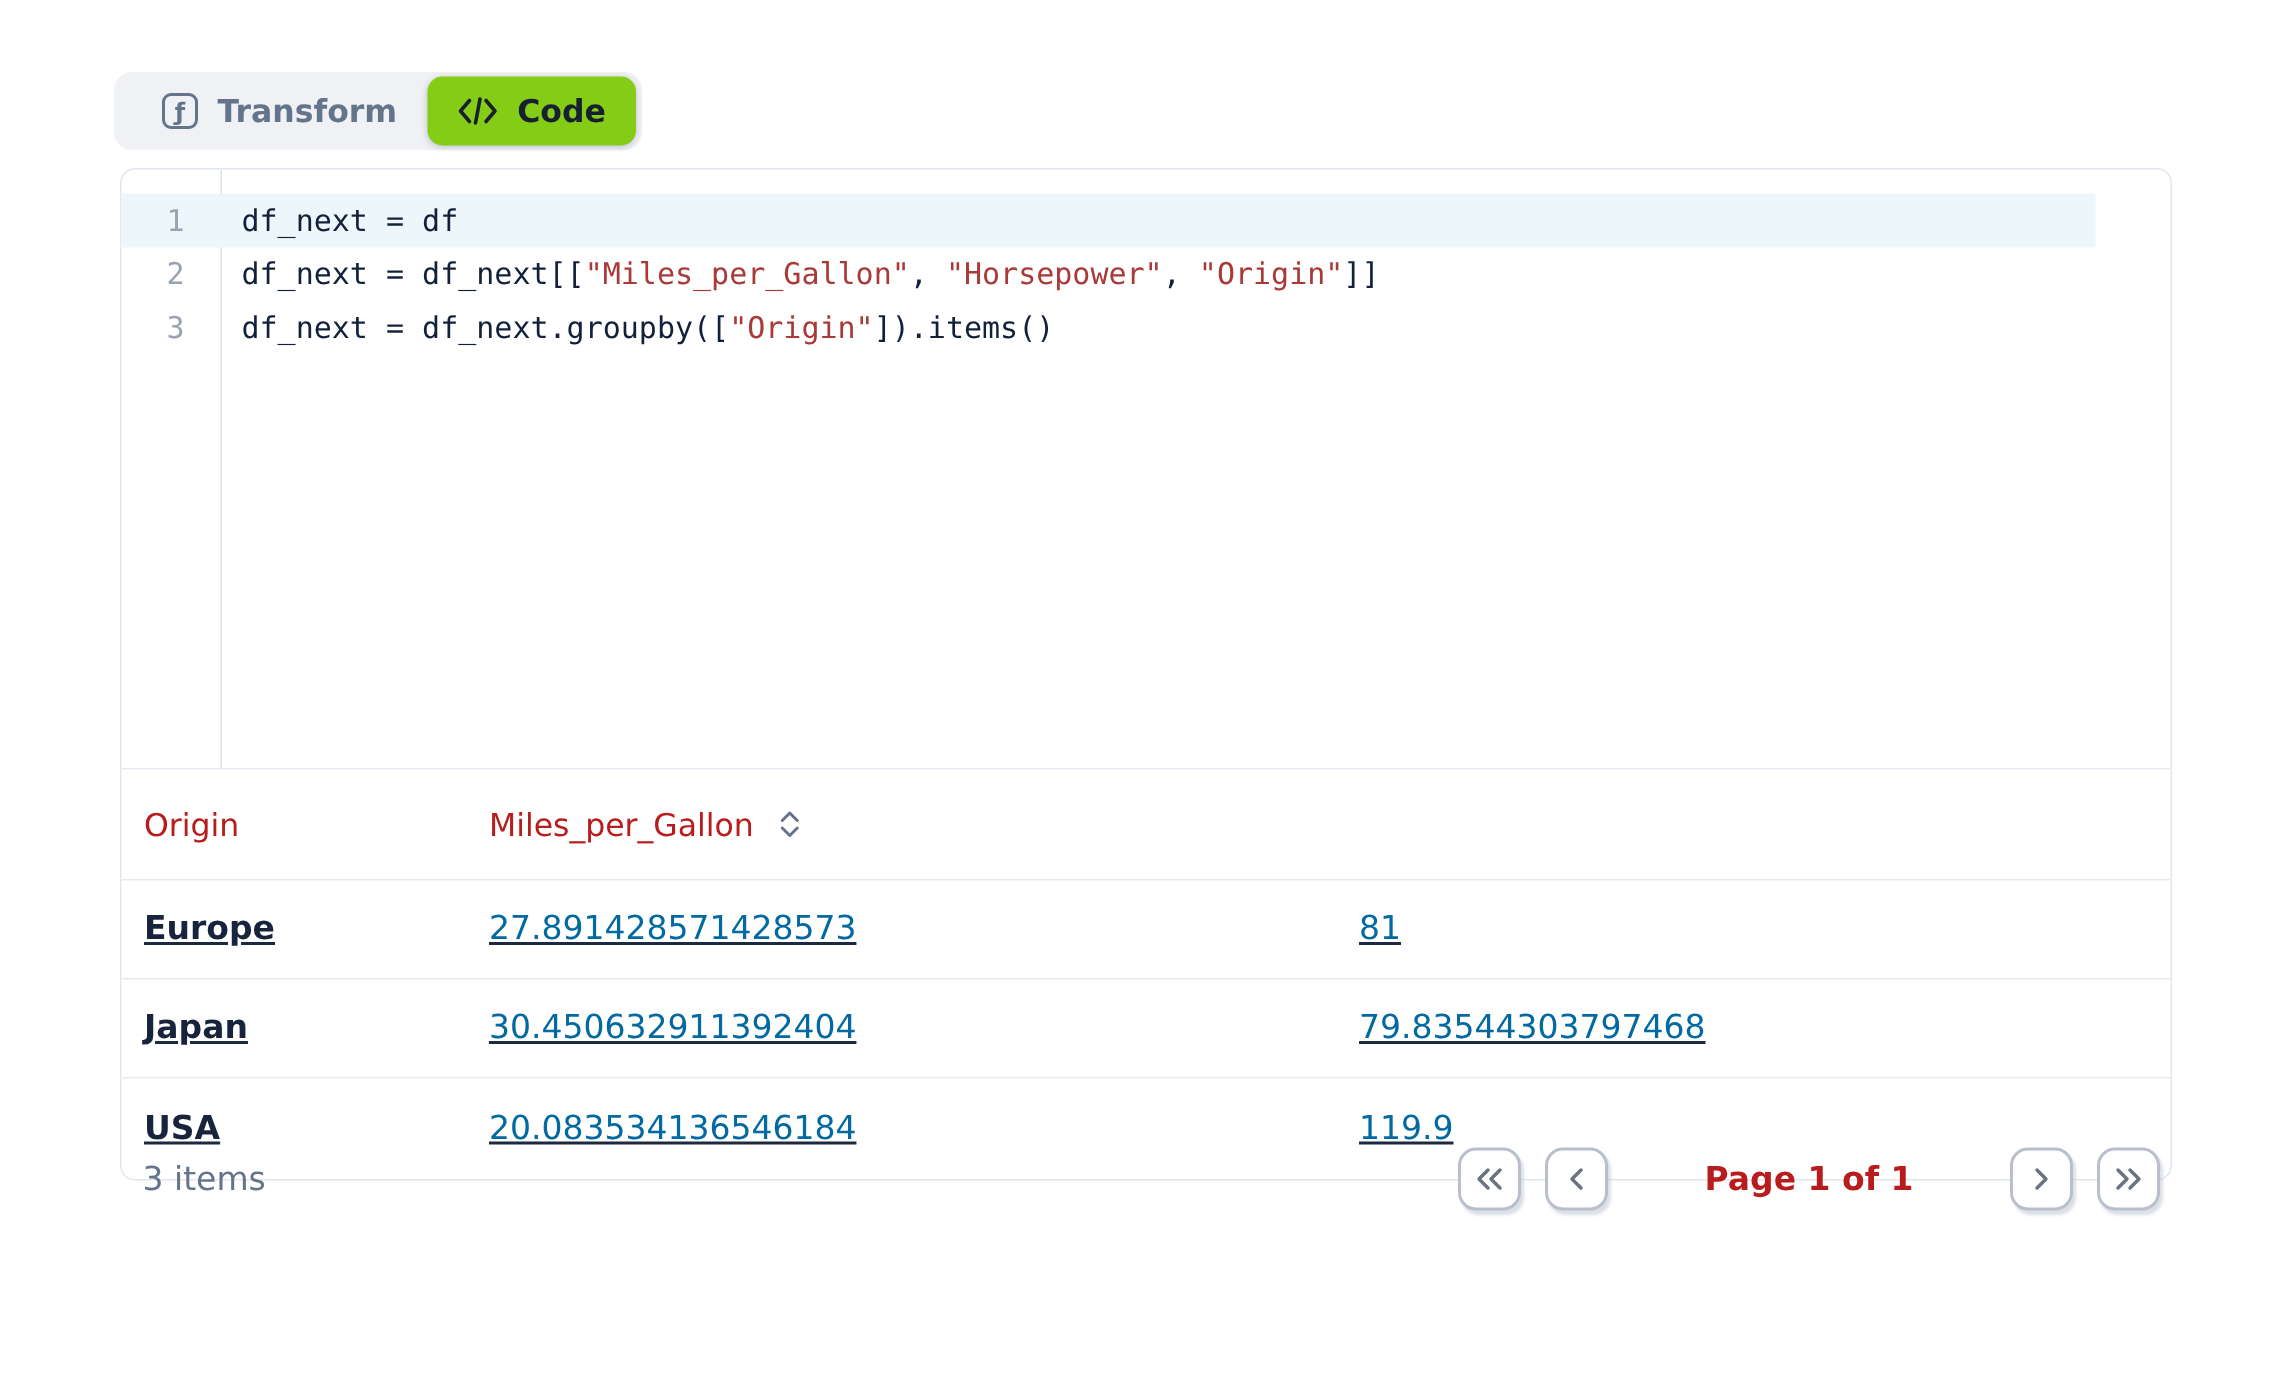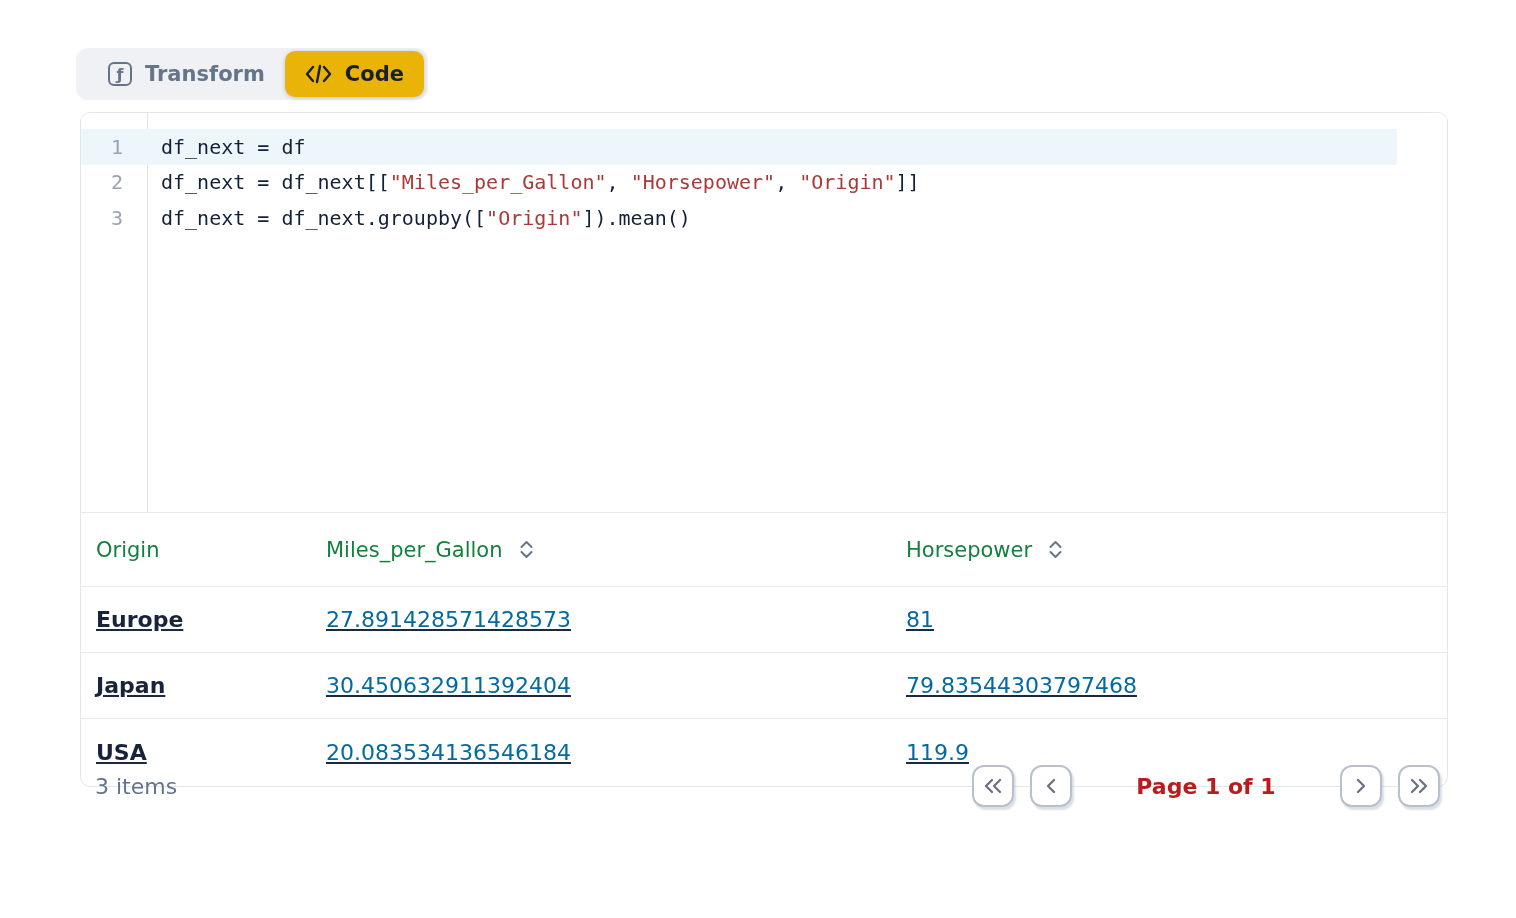--- a/index.html
+++ b/index.html
@@ -10,21 +10,21 @@
   .tabbar { position:absolute; left:76px; top:48px; height:52px;
     background:#eff1f5; border-radius:12px; display:inline-flex; align-items:center;
     padding-right:4px; }
   .tab-transform { display:flex; align-items:center; gap:13px;
     padding:0 20px 0 32px; height:100%; cursor:pointer;
     color:#64748b; font-size:21px; font-weight:600; }
   .fx-box { width:24px; height:24px; border:2px solid #64748b; border-radius:6px;
     display:flex; align-items:center; justify-content:center;
     font-size:16px; font-weight:600; color:#64748b; }
   .tab-code { display:flex; align-items:center; gap:13px; padding:0 20px;
-    height:46px; background:#eab308; border-radius:10px; cursor:pointer;
+    height:46px; background:#84cc16; border-radius:10px; cursor:pointer;
     color:#16202e; font-size:21px; font-weight:700;
     box-shadow:0 1px 4px rgba(15,23,42,0.22); }
 
   
   .panel { position:absolute; left:80px; top:112px; width:1368px; height:675px;
     border:1px solid #e2e7ee; border-radius:10px; background:#fff; overflow:hidden; }
 
   
   .editor { position:relative; height:400px; border-bottom:1px solid #e5e9f0;
     padding-top:16px; cursor:text; }
@@ -38,21 +38,21 @@
     font-size:20px; color:#9aa3b0; }
   .ed-code { padding-left:14px; white-space:pre;
     font-family:"DejaVu Sans Mono","Liberation Mono",monospace;
     font-size:20px; color:#13203a; }
   .tok-string { color:#a93a38; }
 
   
   .thead, .trow { display:grid; grid-template-columns:245px 580px 1fr;
     align-items:center; }
   .thead { height:74px; border-bottom:1px solid #e5e9f0;
-    color:#15803d; font-size:21px; }
+    color:#b91c1c; font-size:21px; }
   .th-cell { display:flex; align-items:center; gap:15px; }
   .th-cell:first-child, .td-origin { padding-left:15px; }
   .sort-icon { display:inline-flex; }
   .trow { height:66px; border-bottom:1px solid #e5e9f0; font-size:22px;text-decoration:underline; }
   .trow:last-child { border-bottom:none; height:67px; }
   .td-origin { font-weight:700; color:#17243c; }
   .td-num { color:#0369a1; }
 
   
   .footer { position:absolute; left:80px; top:760px; width:1368px; height:52px;
@@ -94,40 +94,31 @@
         <div class="ed-line active">
           <span class="ed-num">1</span>
           <span class="ed-code"><span>df_next = df</span></span>
         </div>
         <div class="ed-line">
           <span class="ed-num">2</span>
           <span class="ed-code"><span>df_next = df_next[[</span><span class="tok-string">"Miles_per_Gallon"</span><span>, </span><span class="tok-string">"Horsepower"</span><span>, </span><span class="tok-string">"Origin"</span><span>]]</span></span>
         </div>
         <div class="ed-line">
           <span class="ed-num">3</span>
-          <span class="ed-code"><span>df_next = df_next.groupby([</span><span class="tok-string">"Origin"</span><span>]).mean()</span></span>
+          <span class="ed-code"><span>df_next = df_next.groupby([</span><span class="tok-string">"Origin"</span><span>]).items()</span></span>
         </div>
       </div>
   </div>
 
   <div class="thead">
       <div class="th-cell">
         <span>Origin</span>
       </div>
       <div class="th-cell">
         <span>Miles_per_Gallon</span>
-        <span class="sort-icon">
-          <svg width="17" height="19" viewBox="0 0 17 19" fill="none" stroke="#64748b" stroke-width="2" stroke-linecap="round" stroke-linejoin="round">
-            <path d="M3.5 7 L8.5 2 L13.5 7"></path>
-            <path d="M3.5 12 L8.5 17 L13.5 12"></path>
-          </svg>
-        </span>
-      </div>
-      <div class="th-cell">
-        <span>Horsepower</span>
         <span class="sort-icon">
           <svg width="17" height="19" viewBox="0 0 17 19" fill="none" stroke="#64748b" stroke-width="2" stroke-linecap="round" stroke-linejoin="round">
             <path d="M3.5 7 L8.5 2 L13.5 7"></path>
             <path d="M3.5 12 L8.5 17 L13.5 12"></path>
           </svg>
         </span>
       </div>
     </div>
   <div>
       <div class="trow">

